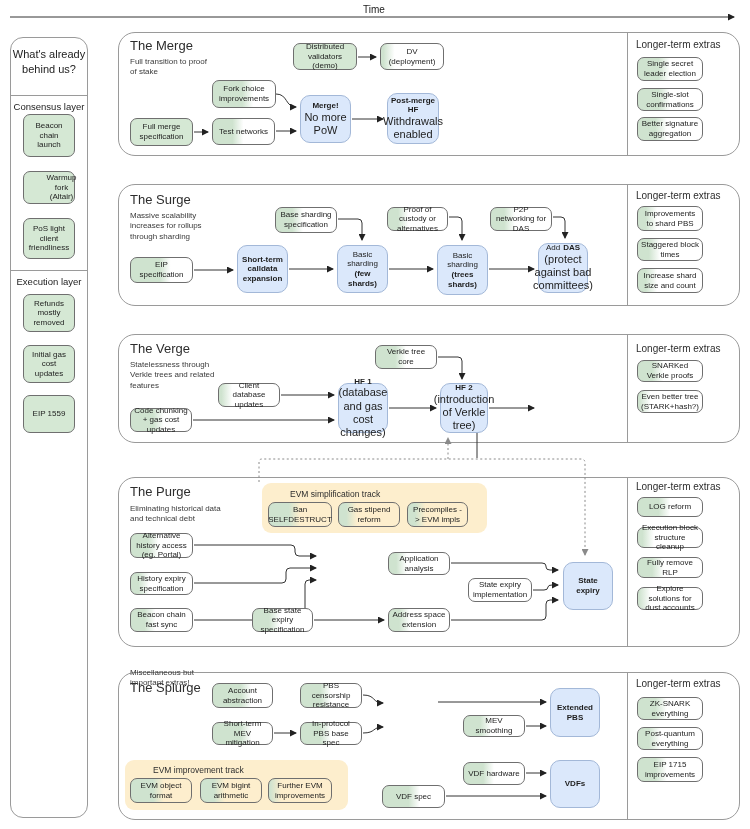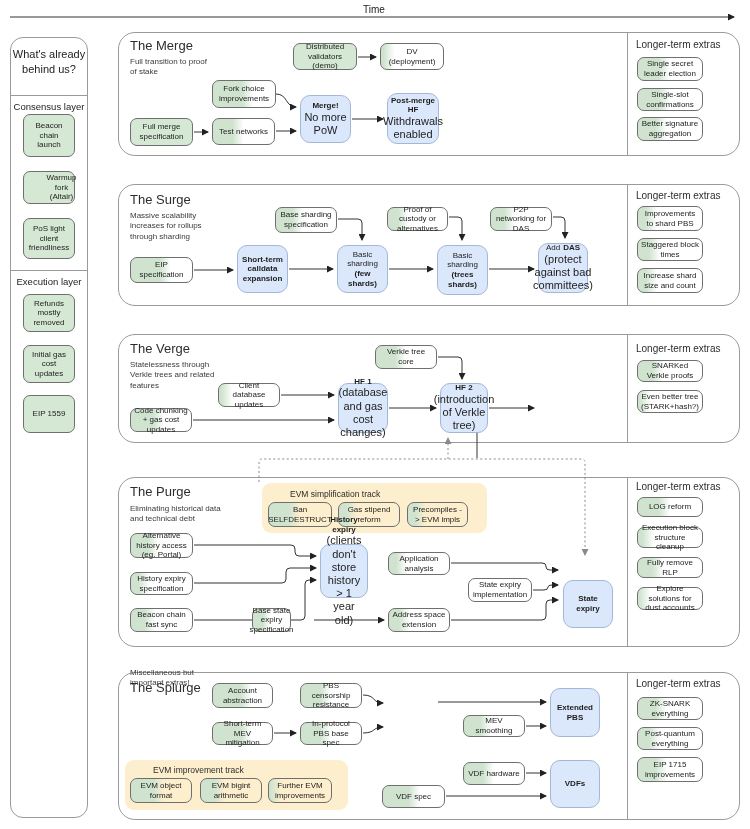--- a/index.html
+++ b/index.html
@@ -173,29 +173,25 @@
   <div class="sec-title" style="left:130px;top:484px;">The Purge</div>
   <div class="sec-sub" style="left:130px;top:504px;width:95px;">Eliminating historical data and technical debt</div>
   <div class="ytrack" style="left:262px;top:483px;width:225px;height:50px;"></div>
   <div class="ytrack-title" style="left:270px;top:489px;">EVM simplification track</div>
   <div class="box ybox" style="left: 268px; top: 502px; width: 64px; height: 25px; background-image: linear-gradient(90deg, var(--pgreen) 32%, rgba(0,0,0,0) 50%);">Ban SELFDESTRUCT</div>
   <div class="box ybox" style="left: 338px; top: 502px; width: 62px; height: 25px; background-image: linear-gradient(90deg, var(--pgreen) 12%, rgba(0,0,0,0) 30%);">Gas stipend reform</div>
   <div class="box ybox" style="left: 407px; top: 502px; width: 61px; height: 25px; background-image: linear-gradient(90deg, var(--pgreen) 12%, rgba(0,0,0,0) 30%);">Precompiles -&gt; EVM impls</div>
   <div class="box" style="left: 130px; top: 533px; width: 63px; height: 25px; background-image: linear-gradient(90deg, var(--pgreen) 27%, rgba(0,0,0,0) 45%);">Alternative history access (eg. Portal)</div>
   <div class="box" style="left: 130px; top: 572px; width: 63px; height: 23px; background-image: linear-gradient(90deg, var(--pgreen) 12%, rgba(0,0,0,0) 30%);">History expiry specification</div>
   <div class="box" style="left: 130px; top: 608px; width: 63px; height: 24px; background-image: linear-gradient(90deg, var(--pgreen) 22%, rgba(0,0,0,0) 40%);">Beacon chain fast sync</div>
-  <div class="box blue" style="left:320px;top:544px;width:48px;height:54px;">
-    <b>History expiry</b>
-    <span class="sub">(clients don't store history &gt; 1 year old)</span>
-  </div>
   <div class="box" style="left: 388px; top: 552px; width: 62px; height: 23px; background-image: linear-gradient(90deg, var(--pgreen) 12%, rgba(0,0,0,0) 30%);">Application analysis</div>
   <div class="box" style="left:468px;top:578px;width:64px;height:24px;">State expiry implementation</div>
-  <div class="box" style="left: 252px; top: 608px; width: 39px; height: 24px; background-image: linear-gradient(90deg, var(--pgreen) 27%, rgba(0,0,0,0) 45%);">Base state expiry specification</div>
+  <div class="box" style="left: 252px; top: 608px; width: 61px; height: 24px; background-image: linear-gradient(90deg, var(--pgreen) 27%, rgba(0,0,0,0) 45%);">Base state expiry specification</div>
   <div class="box" style="left: 388px; top: 608px; width: 62px; height: 24px; background-image: linear-gradient(90deg, var(--pgreen) 17%, rgba(0,0,0,0) 35%);">Address space extension</div>
-  <div class="box blue" style="left:563px;top:562px;width:50px;height:48px;margin-top:18px;">
+  <div class="box blue" style="left:563px;top:562px;width:50px;height:48px;">
     <b>State expiry</b>
   </div>
   <div class="extras-title" style="left:636px;top:481px;">Longer-term extras</div>
   <div class="box" style="left: 637px; top: 497px; width: 66px; height: 20px; background-image: linear-gradient(90deg, var(--pgreen) 32%, rgba(0,0,0,0) 50%);">LOG reform</div>
   <div class="box" style="left: 637px; top: 527px; width: 66px; height: 21px; background-image: linear-gradient(90deg, var(--pgreen) 7%, rgba(0,0,0,0) 25%);">Execution block structure cleanup</div>
   <div class="box" style="left: 637px; top: 557px; width: 66px; height: 21px; background-image: linear-gradient(90deg, var(--pgreen) 22%, rgba(0,0,0,0) 40%);">Fully remove RLP</div>
   <div class="box" style="left: 637px; top: 587px; width: 66px; height: 23px; background-image: linear-gradient(90deg, var(--pgreen) 2%, rgba(0,0,0,0) 20%);">Explore solutions for dust accounts</div>
 
   <div class="sec-title" style="left:130px;top:680px;">The Splurge</div>
   <div class="sec-sub" style="left:130px;top:668px;width:85px;">Miscellaneous but important extras!</div>

